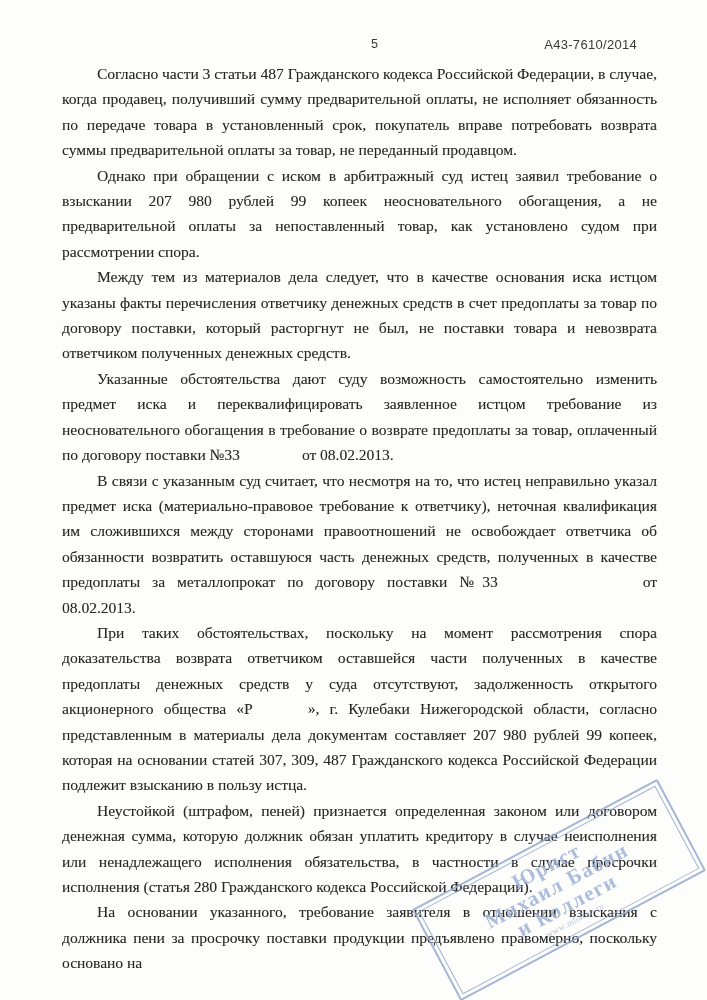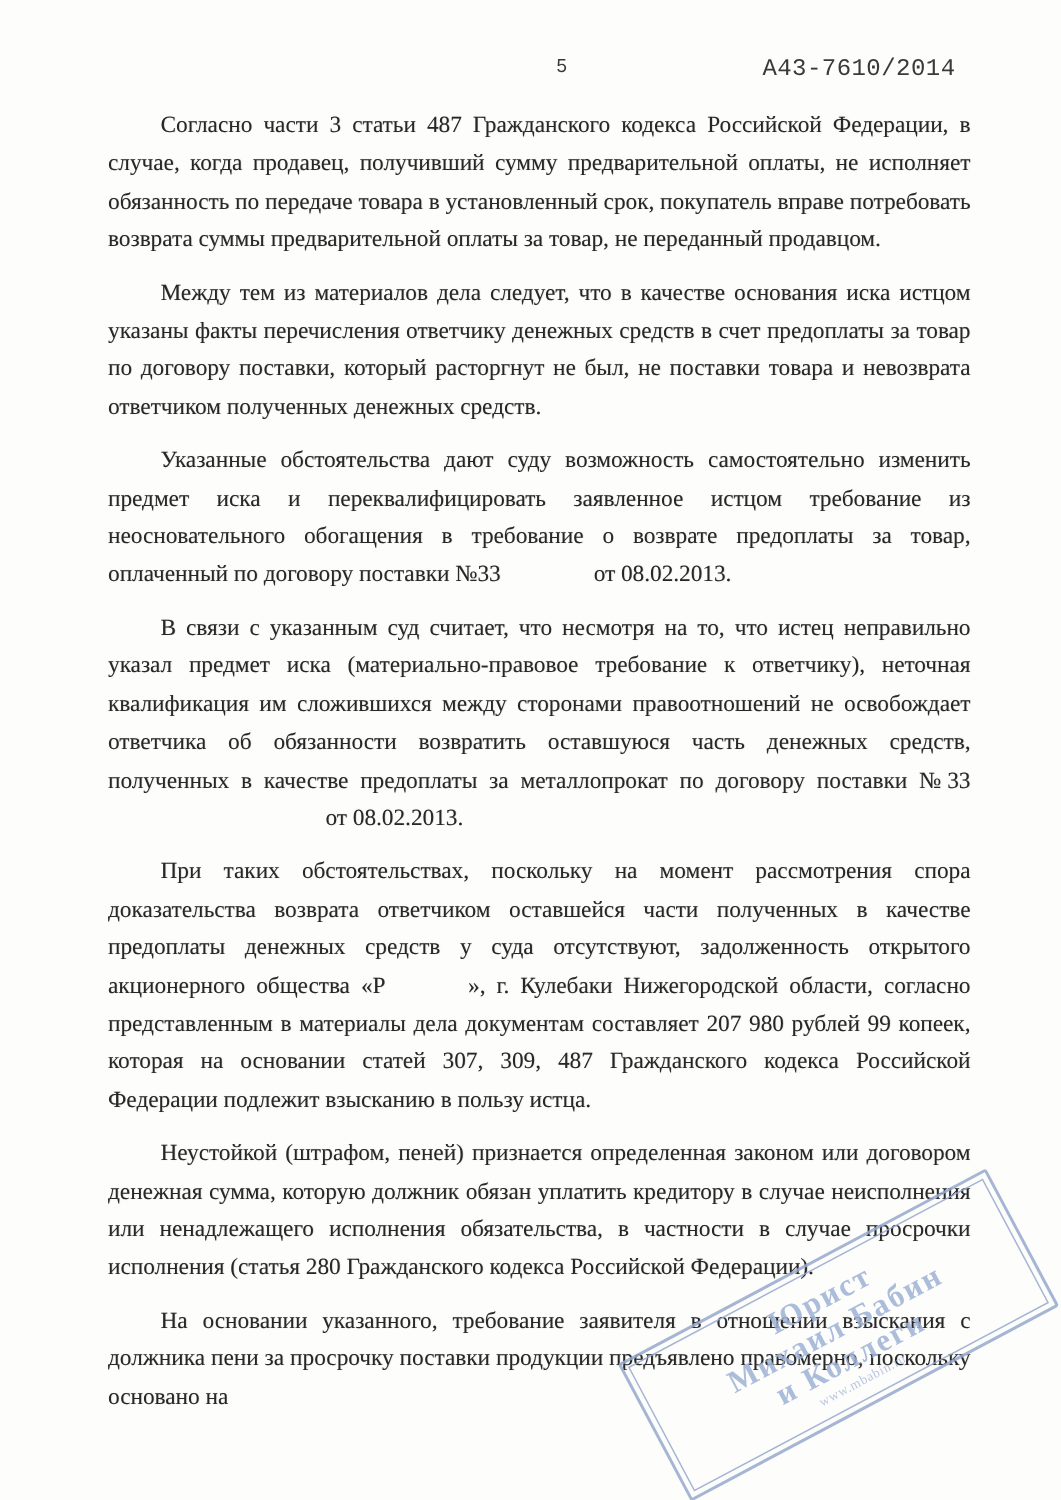--- a/index.html
+++ b/index.html
@@ -24,39 +24,39 @@
     top: 37px;
     left: 371px;
     font-family: "Liberation Sans", sans-serif;
     font-size: 12.5px;
     color: #3a3a3a;
   }
   .case-number {
     position: absolute;
     top: 37px;
     right: 70px;
-    font-family: Liberation Mono, monospace;
-    font-size: 16px;
+    font-family: Liberation Sans, sans-serif;
+    font-size: 13px;
     letter-spacing: 0.3px;
     color: #3a3a3a;
   }
   .doc-body {
     position: absolute;
     top: 61px;
     left: 62px;
     width: 595px;
     font-size: 15.5px;
     line-height: 25.4px;
     color: #272727;
     text-align: justify;
     text-shadow: 0.3px 0.3px 0.6px rgba(70,70,70,0.35);
   }
   .para {
     text-indent: 35px;
-    margin: 10px;
+    margin: 0;
   }
   .gap {
     display: inline-block;
     height: 2px;
   }
   
   .stamp {
     position: absolute;
     left: 420px;
     top: 838px;
@@ -99,20 +99,21 @@
 <body>
 
 <div class="page">
 
   <div class="page-number">5</div>
 
   <div class="case-number">А43-7610/2014</div>
 
   <div class="doc-body">
       <div class="para">Согласно части 3 статьи 487 Гражданского кодекса Российской Федерации, в случае, когда продавец, получивший сумму предварительной оплаты, не исполняет обязанность по передаче товара в установленный срок, покупатель вправе потребовать возврата суммы предварительной оплаты за товар, не переданный продавцом.</div>
+      <div class="para">Однако при обращении с иском в арбитражный суд истец заявил требование о взыскании 207 980 рублей 99 копеек неосновательного обогащения, а не предварительной оплаты за непоставленный товар, как установлено судом при рассмотрении спора.</div>
       <div class="para">Между тем из материалов дела следует, что в качестве основания иска истцом указаны факты перечисления ответчику денежных средств в счет предоплаты за товар по договору поставки, который расторгнут не был, не поставки товара и невозврата ответчиком полученных денежных средств.</div>
       <div class="para">Указанные обстоятельства дают суду возможность самостоятельно изменить предмет иска и переквалифицировать заявленное истцом требование из неосновательного обогащения в требование о возврате предоплаты за товар, оплаченный по договору поставки №33<span class="gap" style="width: 62px;"></span>от 08.02.2013.</div>
       <div class="para">В связи с указанным суд считает, что несмотря на то, что истец неправильно указал предмет иска (материально-правовое требование к ответчику), неточная квалификация им сложившихся между сторонами правоотношений не освобождает ответчика об обязанности возвратить оставшуюся часть денежных средств, полученных в качестве предоплаты за металлопрокат по договору поставки №33<span class="gap" style="width: 145px;"></span>от 08.02.2013.</div>
       <div class="para">При таких обстоятельствах, поскольку на момент рассмотрения спора доказательства возврата ответчиком оставшейся части полученных в качестве предоплаты денежных средств у суда отсутствуют, задолженность открытого акционерного общества «Р<span class="gap" style="width: 55px;"></span>», г. Кулебаки Нижегородской области, согласно представленным в материалы дела документам составляет 207 980 рублей 99 копеек, которая на основании статей 307, 309, 487 Гражданского кодекса Российской Федерации подлежит взысканию в пользу истца.</div>
       <div class="para">Неустойкой (штрафом, пеней) признается определенная законом или договором денежная сумма, которую должник обязан уплатить кредитору в случае неисполнения или ненадлежащего исполнения обязательства, в частности в случае просрочки исполнения (статья 280 Гражданского кодекса Российской Федерации).</div>
       <div class="para">На основании указанного, требование заявителя в отношении взыскания с должника пени за просрочку поставки продукции предъявлено правомерно, поскольку основано на</div>
     </div>
 
   <div class="stamp">
     <div class="stamp-inner">

